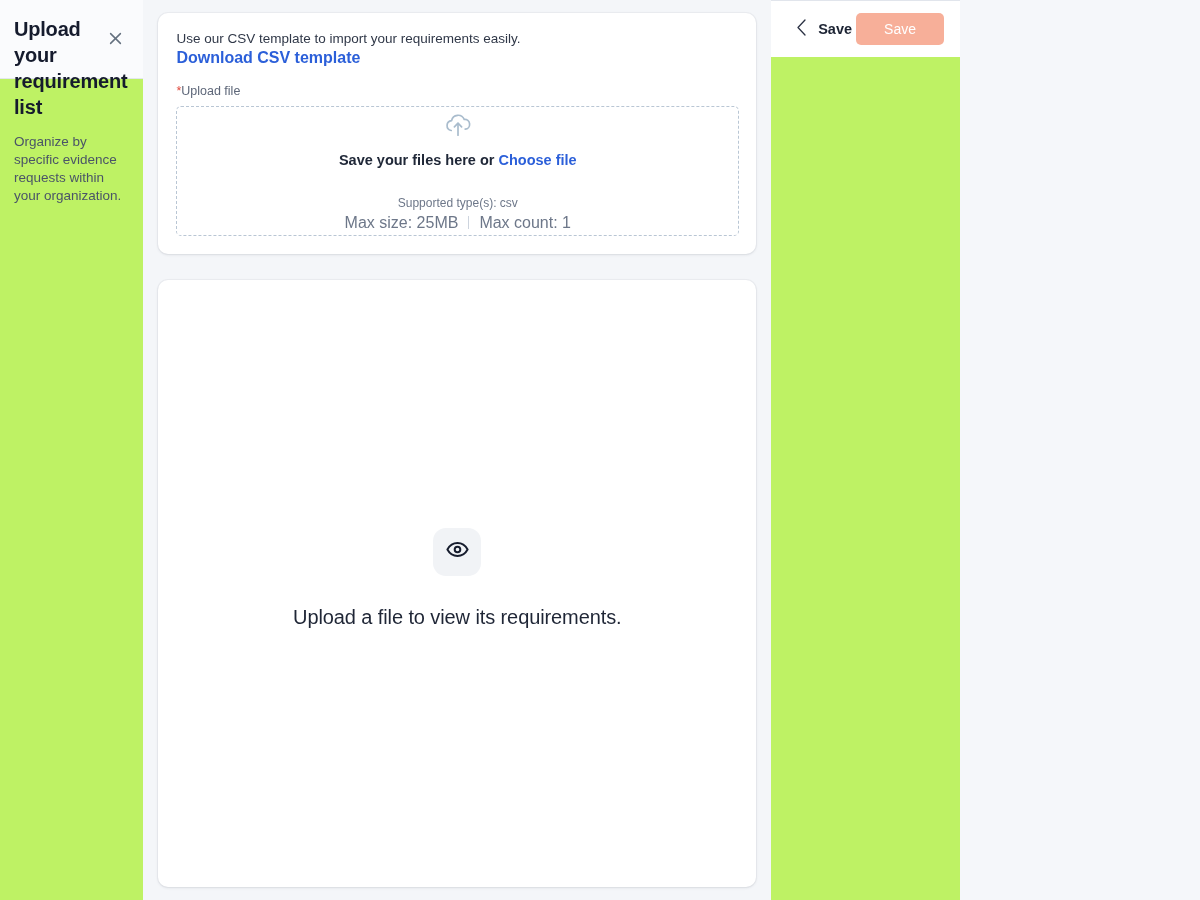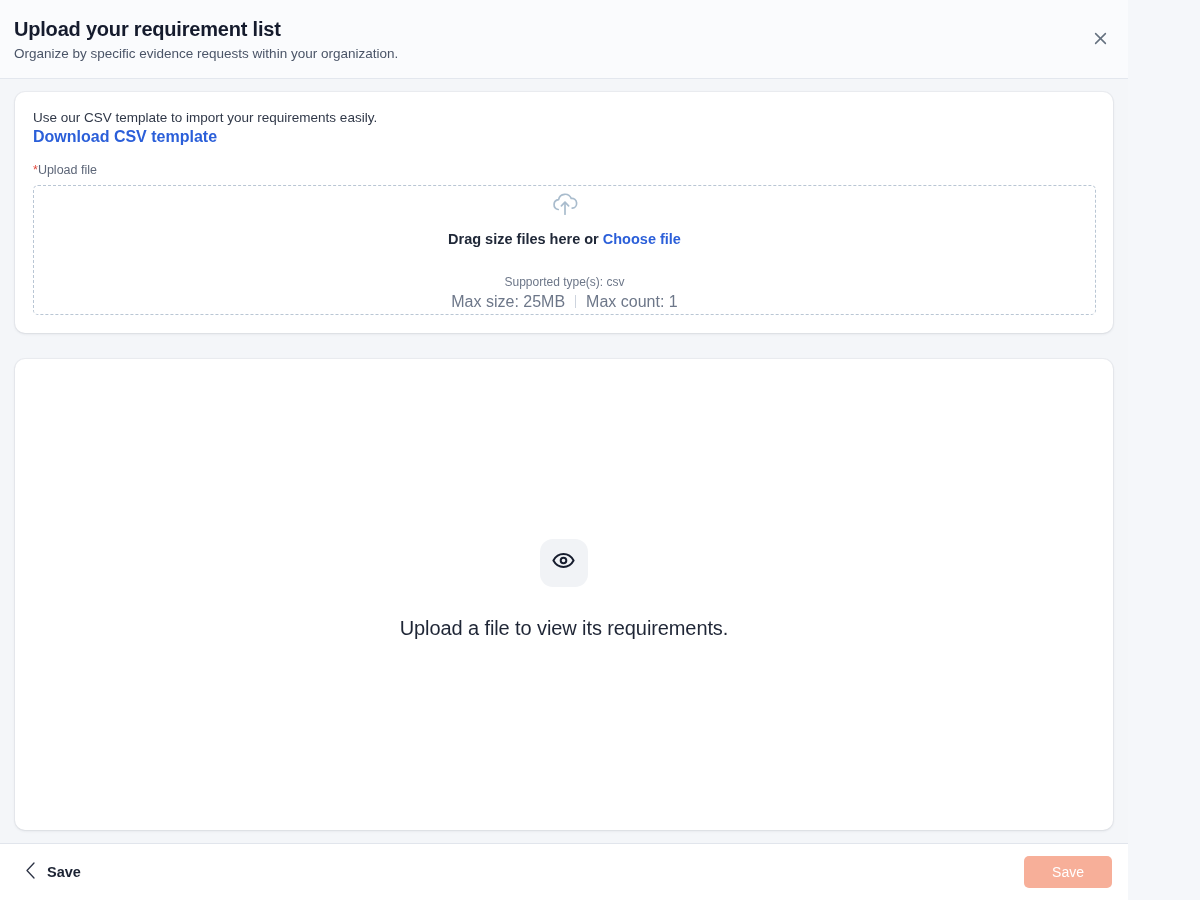--- a/index.html
+++ b/index.html
@@ -11,45 +11,45 @@
 
   body {
     font-family: "Liberation Sans", sans-serif;
     background: #f5f7fa;
     color: #1e2436;
     -webkit-font-smoothing: antialiased;
     overflow: hidden;
   }
 
   .modal {
-    width: 1128px;
+    width: 960px;
     height: 900px;
     display: flex;
-    flex-direction: column;
-    background: #f97316;
+    flex-direction: row;
+    background: #bef264;
   }
 
   
   .modal-header {
     position: relative;
     height: 79px;
     flex: 0 0 79px;
     background: #fafbfd;
     border-bottom: 1px solid #e3e7ee;
     padding: 16px 16px 0 14px;
   }
   .header-title {
     font-size: 20px;
     font-weight: bold;
     line-height: 26px;
     letter-spacing: -0.2px;
     color: #151b2d;
   }
   .header-subtitle {
-    margin-top: 3px;
+    margin-top: 13px;
     font-size: 13.5px;
     line-height: 18px;
     color: #4a5467;
   }
   .close-button {
     position: absolute;
     top: 26px;
     right: 14px;
     width: 28px;
     height: 28px;
@@ -261,21 +261,21 @@
 
       <div class="dropzone">
         <span class="cloud-icon">
           <svg width="30" height="26" viewBox="0 0 30 26" fill="none" xmlns="http://www.w3.org/2000/svg">
             <path d="M8.2 18.5 A5.0 5.0 0 0 1 8.6 8.6 A6.6 6.6 0 0 1 21.2 7.4 A4.9 4.9 0 0 1 22.2 17.2" stroke="#a9bccd" stroke-width="1.7" stroke-linecap="round" stroke-linejoin="round" fill="none"></path>
             <path d="M15 23.2 L15 11.6" stroke="#a9bccd" stroke-width="1.7" stroke-linecap="round"></path>
             <path d="M11.4 14.8 L15 11.2 L18.6 14.8" stroke="#a9bccd" stroke-width="1.7" stroke-linecap="round" stroke-linejoin="round" fill="none"></path>
           </svg>
         </span>
         <div class="dropzone-main">
-          <span>Drag size files here or</span>
+          <span>Save your files here or</span>
           <span class="choose-file-link">Choose file</span>
         </div>
         <div class="dropzone-sub">Supported type(s): csv</div>
         <div class="dropzone-meta">
           <span>Max size: 25MB</span>
           <span class="meta-divider"></span>
           <span>Max count: 1</span>
         </div>
       </div>
     </div>

